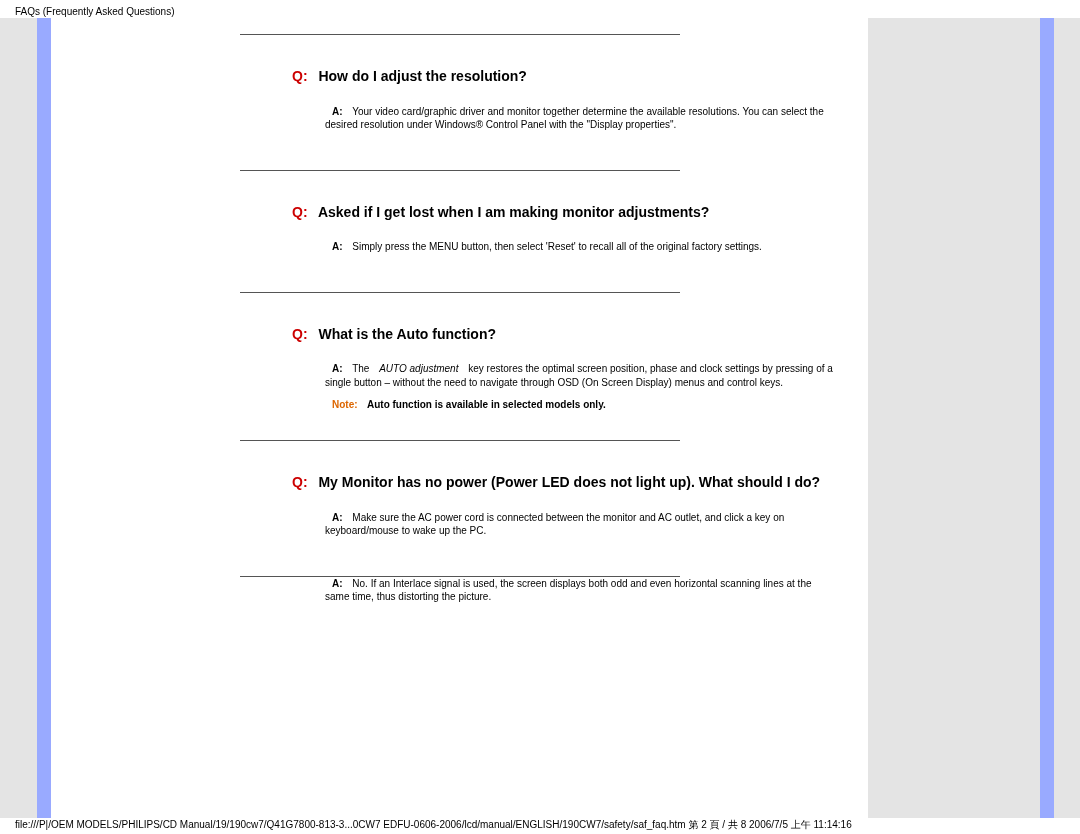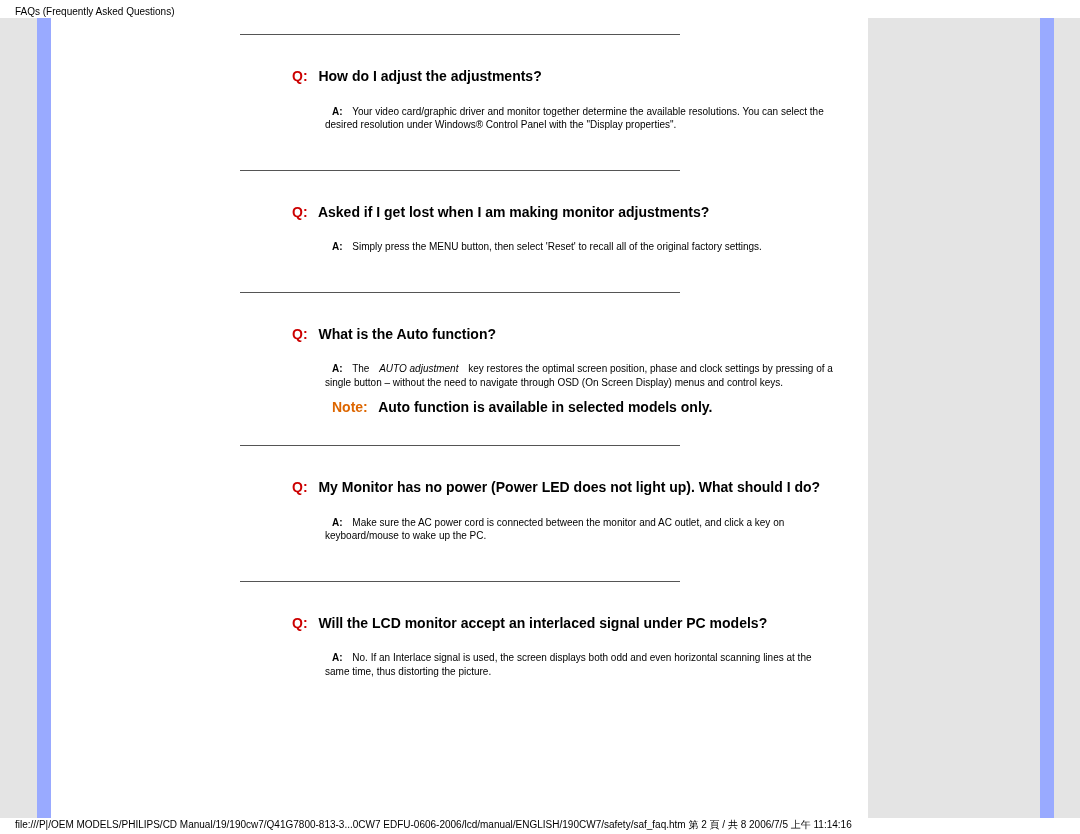--- a/index.html
+++ b/index.html
@@ -77,21 +77,21 @@
     font-size: 10px;
     color: #000;
     margin-left: 240px;
     margin-right: 10px;
     line-height: 1.35;
     margin-bottom: 38px;
   }
   .a-prefix { font-weight: bold; }
   .italic { font-style: italic; }
   .note-line {
-    font-size: 14px;
+    font-size: 10px;
     font-weight: bold;
     color: #000;
     margin-left: 240px;
     margin-right: 10px;
     margin-top: -14px;
     margin-bottom: 30px;
   }
   .note-prefix { color: #dd6600; font-weight: bold; }
   .footer-text {
     position: absolute;
@@ -107,21 +107,21 @@
 <div class="header-text">FAQs (Frequently Asked Questions)</div>
 
 <div class="page-outer">
   <div class="blue-bar-left"></div>
   <div class="content-panel">
 
     <hr class="hr" style="margin-top:16px;">
 
     <div class="faq-item">
       <div class="q-line">
-        <span class="q-prefix">Q:</span><span> How do I adjust the adjustments?</span>
+        <span class="q-prefix">Q:</span><span> How do I adjust the resolution?</span>
       </div>
       <div class="answer">
         <span class="a-prefix">A:</span><span> Your video card/graphic driver and monitor together determine the available resolutions. You can select the desired resolution under Windows® Control Panel with the "Display properties".</span>
       </div>
     </div>
 
     <hr class="hr">
 
     <div class="faq-item">
       <div class="q-line">
@@ -153,23 +153,20 @@
         <span class="q-prefix">Q:</span><span> My Monitor has no power (Power LED does not light up). What should I do?</span>
       </div>
       <div class="answer">
         <span class="a-prefix">A:</span><span> Make sure the AC power cord is connected between the monitor and AC outlet, and click a key on keyboard/mouse to wake up the PC.</span>
       </div>
     </div>
 
     <hr class="hr">
 
     <div class="faq-item">
-      <div class="q-line">
-        <span class="q-prefix">Q:</span><span> Will the LCD monitor accept an interlaced signal under PC models?</span>
-      </div>
       <div class="answer">
         <span class="a-prefix">A:</span><span> No. If an Interlace signal is used, the screen displays both odd and even horizontal scanning lines at the same time, thus distorting the picture.</span>
       </div>
     </div>
 
   </div>
   <div class="blue-bar-right"></div>
 </div>
 
 <div class="footer-text">file:///P|/OEM MODELS/PHILIPS/CD Manual/19/190cw7/Q41G7800-813-3...0CW7 EDFU-0606-2006/lcd/manual/ENGLISH/190CW7/safety/saf_faq.htm 第 2 頁 / 共 8 2006/7/5 上午 11:14:16</div>

